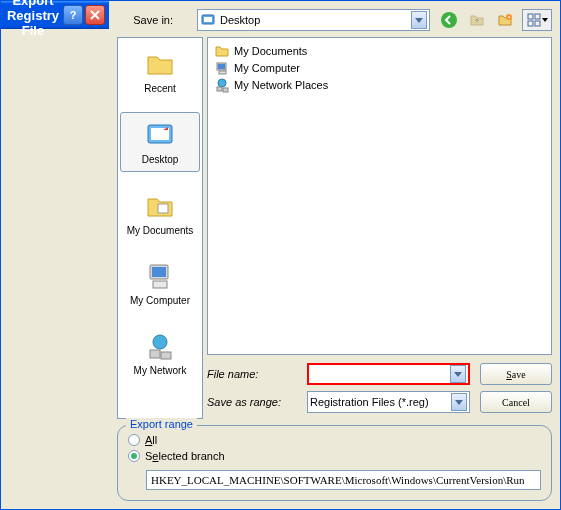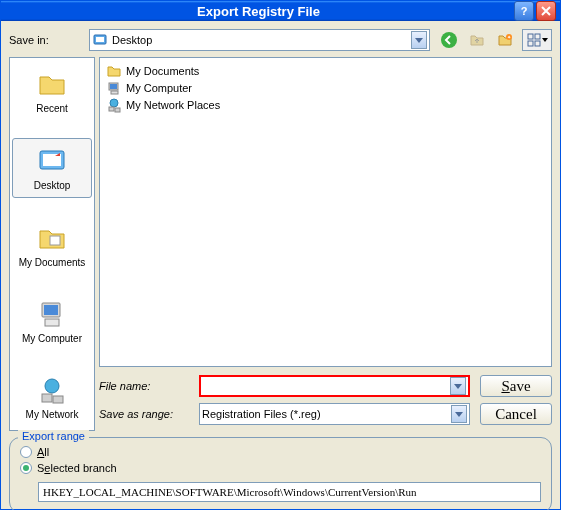--- a/index.html
+++ b/index.html
@@ -1,49 +1,49 @@
 <!DOCTYPE html>
 <html><head>
 <meta charset="utf-8">
 <style>
 * { box-sizing: border-box; margin: 0; padding: 0; }
 body { font-family: Tahoma, sans-serif; font-size: 11px; background: #fff; }
-.window { width: 561px; height: 510px; border: 1px solid #0054e3; background: #ece9d8; display: flex; flex-direction: column; }
+.window { width: 561px; height: 510px; border: 1px solid #0054e3; background: #ece9d8; display: flex; flex-direction: row; }
 .titlebar { height: 28px; background: linear-gradient(to bottom, #3a95ff 0%, #0054e3 10%, #0054e3 90%, #003cb3 100%); display: flex; align-items: center; padding: 0 4px; color: #fff; font-weight: bold; }
 .titlebar-title { flex: 1; text-align: center; font-size: 13px; }
 .titlebar-btn { width: 20px; height: 20px; margin-left: 2px; border-radius: 3px; display: flex; align-items: center; justify-content: center; font-weight: bold; cursor: pointer; }
 .help-btn { background: linear-gradient(to bottom, #7eb6ff, #3a7de0); border: 1px solid #2a5db0; }
 .close-btn { background: linear-gradient(to bottom, #ff9a8a, #e04a3a); border: 1px solid #b02a1a; color: #fff; }
 .body { flex: 1; padding: 8px; display: flex; flex-direction: column; }
 .top-row { display: flex; align-items: center; margin-bottom: 6px; }
-.label { width: 80px; padding-right: 15px; }
+.label { width: 80px; text-align: right; padding-right: 24px; }
 .savein-combo { flex: 1; height: 22px; border: 1px solid #7f9db9; background: #fff; display: flex; align-items: center; padding: 0 2px; position: relative; }
 .combo-icon { width: 16px; height: 16px; margin-right: 4px; display: inline-flex; align-items: center; justify-content: center; }
 .combo-text { flex: 1; }
 .combo-arrow { width: 16px; height: 18px; background: linear-gradient(to bottom, #e8f0fe, #b8d0f0); border: 1px solid #7f9db9; display: flex; align-items: center; justify-content: center; }
 .toolbar { display: flex; align-items: center; margin-left: 8px; gap: 6px; }
 .tool-btn { width: 22px; height: 22px; display: flex; align-items: center; justify-content: center; cursor: pointer; }
 .tool-btn.dropdown { width: 30px; border: 1px solid #7f9db9; background: #f0f0f0; }
 .main-area { flex: 1; display: flex; gap: 4px; min-height: 0; }
-.places-bar { width: 86px; background: #fff; border: 1px solid #7f9db9; display: flex; flex-direction: column; padding: 4px 2px; gap: 18px; }
+.places-bar { width: 86px; background: #fff; border: 1px solid #7f9db9; display: flex; flex-direction: column; padding: 4px 2px; gap: 12px; }
 .place { display: flex; flex-direction: column; align-items: center; padding: 6px 2px; border-radius: 3px; cursor: pointer; text-align: center; font-size: 10px; }
 .place.selected { border: 1px solid #7f9db9; background: #f5f5f5; }
 .place-icon { width: 32px; height: 32px; margin-bottom: 3px; display: flex; align-items: center; justify-content: center; }
 .right-col { flex: 1; display: flex; flex-direction: column; }
 .file-list { flex: 1; background: #fff; border: 1px solid #7f9db9; padding: 4px; overflow: auto; }
 .file-item { display: flex; align-items: center; height: 17px; padding: 0 2px; cursor: pointer; gap: 4px; }
 .file-item-icon { width: 16px; height: 16px; display: inline-flex; align-items: center; justify-content: center; }
 .bottom-fields { margin-top: 8px; }
 .field-row { display: flex; align-items: center; margin-bottom: 6px; }
 .field-label { width: 100px; padding-right: 8px; font-style: italic; }
 .field-control { flex: 1; }
 .filename-combo { height: 22px; border: 2px solid #ff0000; background: #fff; display: flex; align-items: center; padding: 0 2px; }
 .filetype-combo { height: 22px; border: 1px solid #7f9db9; background: #fff; display: flex; align-items: center; padding: 0 2px; gap: 8px; }
 .filename-combo input { flex: 1; border: none; outline: none; font-family: Tahoma; font-size: 11px; padding: 0 2px; }
-.action-btn { width: 72px; height: 22px; margin-left: 10px; border: 1px solid #7f9db9; background: linear-gradient(to bottom, #fff, #ece9d8); border-radius: 3px; cursor: pointer; font-family: Tahoma; font-size: 15px; }
+.action-btn { width: 72px; height: 22px; margin-left: 10px; border: 1px solid #7f9db9; background: linear-gradient(to bottom, #fff, #ece9d8); border-radius: 3px; cursor: pointer; font-family: Tahoma; font-size: 10px; }
 .groupbox { border: 1px solid #7f9db9; border-radius: 11px; margin-top: 6px; padding: 8px 10px 10px; position: relative; }
 .groupbox-title { position: absolute; top: -8px; left: 8px; background: #ece9d8; padding: 0 4px; color: #0046d5; }
 .radio-row { display: flex; align-items: center; margin-bottom: 4px; cursor: pointer; }
 .radio { width: 12px; height: 12px; border: 1px solid #7f9db9; border-radius: 50%; margin-right: 5px; display: flex; align-items: center; justify-content: center; background: #fff; }
 .radio.checked::after { content: ''; width: 6px; height: 6px; background: #3cb371; border-radius: 50%; }
 .branch-input { width: 100%; height: 20px; border: 1px solid #7f9db9; background: #fff; padding: 0 4px; font-family: Tahoma; font-size: 11px; margin-top: 4px; margin-left: 18px; width: calc(100% - 18px); }
 u { text-decoration: underline; }
 </style>
 </head>
 <body>

